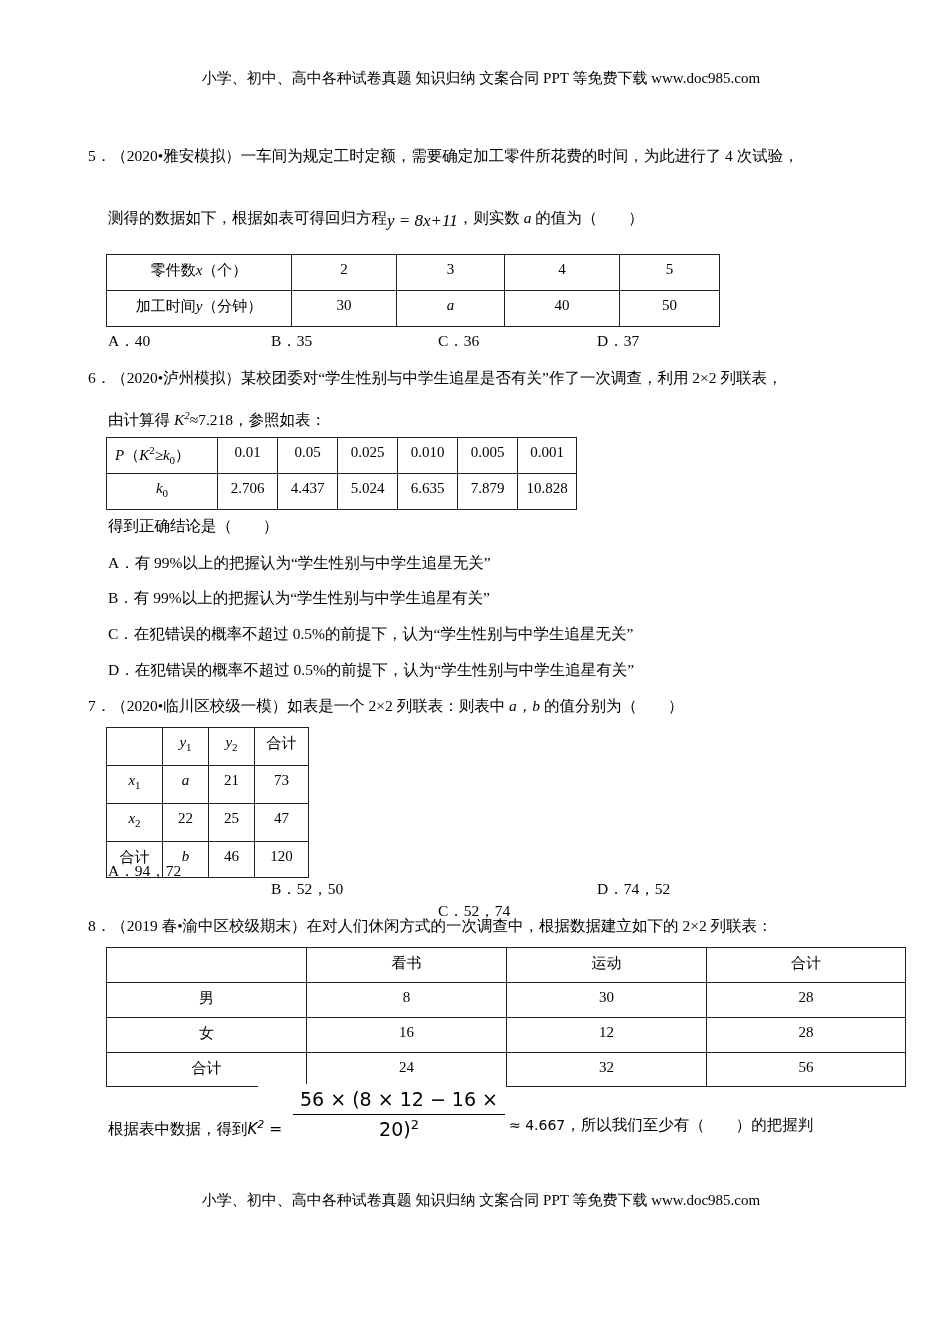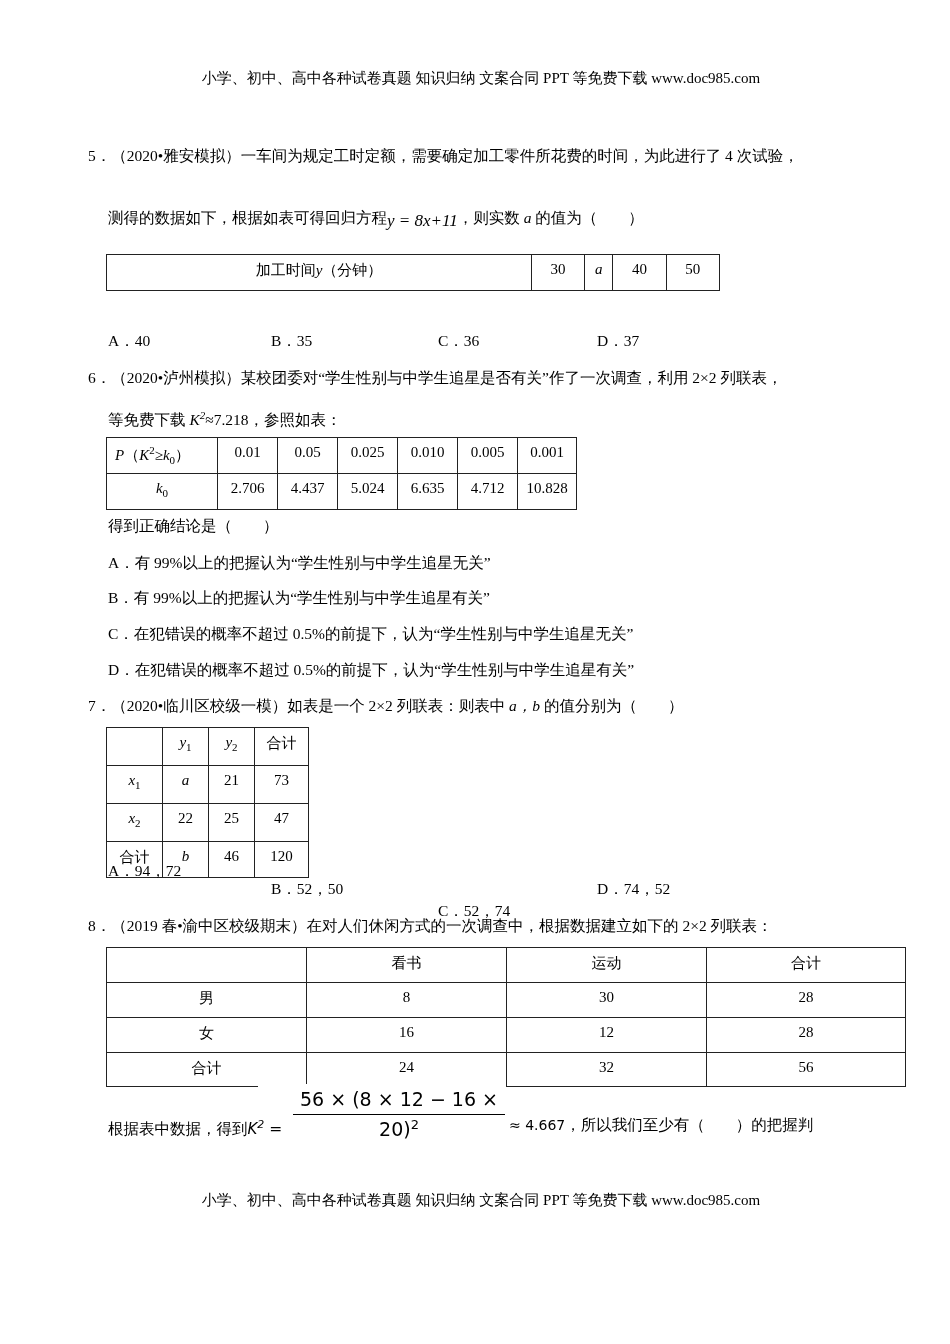--- a/index.html
+++ b/index.html
@@ -33,60 +33,67 @@
 
 <div class="abs q" style="left:88px; top:146px;">
   <span>5．</span><span>（2020•雅安模拟）一车间为规定工时定额，需要确定加工零件所花费的时间，为此进行了 4 次试验，</span>
 </div>
 <div class="abs q" style="left:108px; top:208px;">
   <span>测得的数据如下，根据如表可得回归方程</span><span style="font-style:italic; font-size:17px; position:relative; top:3px;">y = 8x+11</span><span>，则实数 </span><i class="v">a</i><span> 的值为（　　）</span>
 </div>
 
 <table class="t" style="left:106px; top:254px; width:614px;">
   <tbody>
+      <tr style="height:36px;">
+    <td style="width:184px;"><span>零件数</span><i class="v">x</i><span>（个）</span></td>
+    <td style="width:104px;">2</td>
+    <td style="width:107px;">3</td>
+    <td style="width:114px;">4</td>
+    <td>5</td>
+  </tr>
   <tr style="height:36px;">
     <td><span>加工时间</span><i class="v">y</i><span>（分钟）</span></td>
     <td>30</td>
     <td style="font-style:italic;">a</td>
     <td>40</td>
     <td>50</td>
   </tr>
 </tbody>
   </table>
 
 <div class="abs opts" style="left:108px; top:331px;">A．40</div>
 <div class="abs opts" style="left:271px; top:331px;">B．35</div>
 <div class="abs opts" style="left:438px; top:331px;">C．36</div>
 <div class="abs opts" style="left:597px; top:331px;">D．37</div>
 
 <div class="abs q" style="left:88px; top:368px;">
   <span>6．</span><span>（2020•泸州模拟）某校团委对“学生性别与中学生追星是否有关”作了一次调查，利用 2×2 列联表，</span>
 </div>
 <div class="abs q" style="left:108px; top:405px;">
-  <span>等免费下载 </span><i class="v">K<sup class="s">2</sup></i><span>≈7.218，参照如表：</span>
+  <span>由计算得 </span><i class="v">K<sup class="s">2</sup></i><span>≈7.218，参照如表：</span>
 </div>
 
 <table class="t" style="left:106px; top:437px; width:471px;">
   <tbody>
       <tr style="height:36px;">
     <td style="width:102px; text-align:left; padding-left:8px;"><i class="v">P</i>（<i class="v">K</i><sup class="s">2</sup>≥<i class="v">k</i><sub class="s">0</sub>）</td>
     <td style="width:59px;">0.01</td>
     <td style="width:59px;">0.05</td>
     <td style="width:59px;">0.025</td>
     <td style="width:59px;">0.010</td>
     <td style="width:59px;">0.005</td>
     <td>0.001</td>
   </tr>
   <tr style="height:36px;">
     <td><i class="v">k</i><sub class="s">0</sub></td>
     <td>2.706</td>
     <td>4.437</td>
     <td>5.024</td>
     <td>6.635</td>
-    <td>4.712</td>
+    <td>7.879</td>
     <td>10.828</td>
   </tr>
 </tbody>
   </table>
 
 <div class="abs q" style="left:108px; top:516px;">得到正确结论是（　　）</div>
 <div class="abs opts" style="left:108px; top:553px;">A．有 99%以上的把握认为“学生性别与中学生追星无关”</div>
 <div class="abs opts" style="left:108px; top:588px;">B．有 99%以上的把握认为“学生性别与中学生追星有关”</div>
 <div class="abs opts" style="left:108px; top:624px;">C．在犯错误的概率不超过 0.5%的前提下，认为“学生性别与中学生追星无关”</div>
 <div class="abs opts" style="left:108px; top:660px;">D．在犯错误的概率不超过 0.5%的前提下，认为“学生性别与中学生追星有关”</div>

